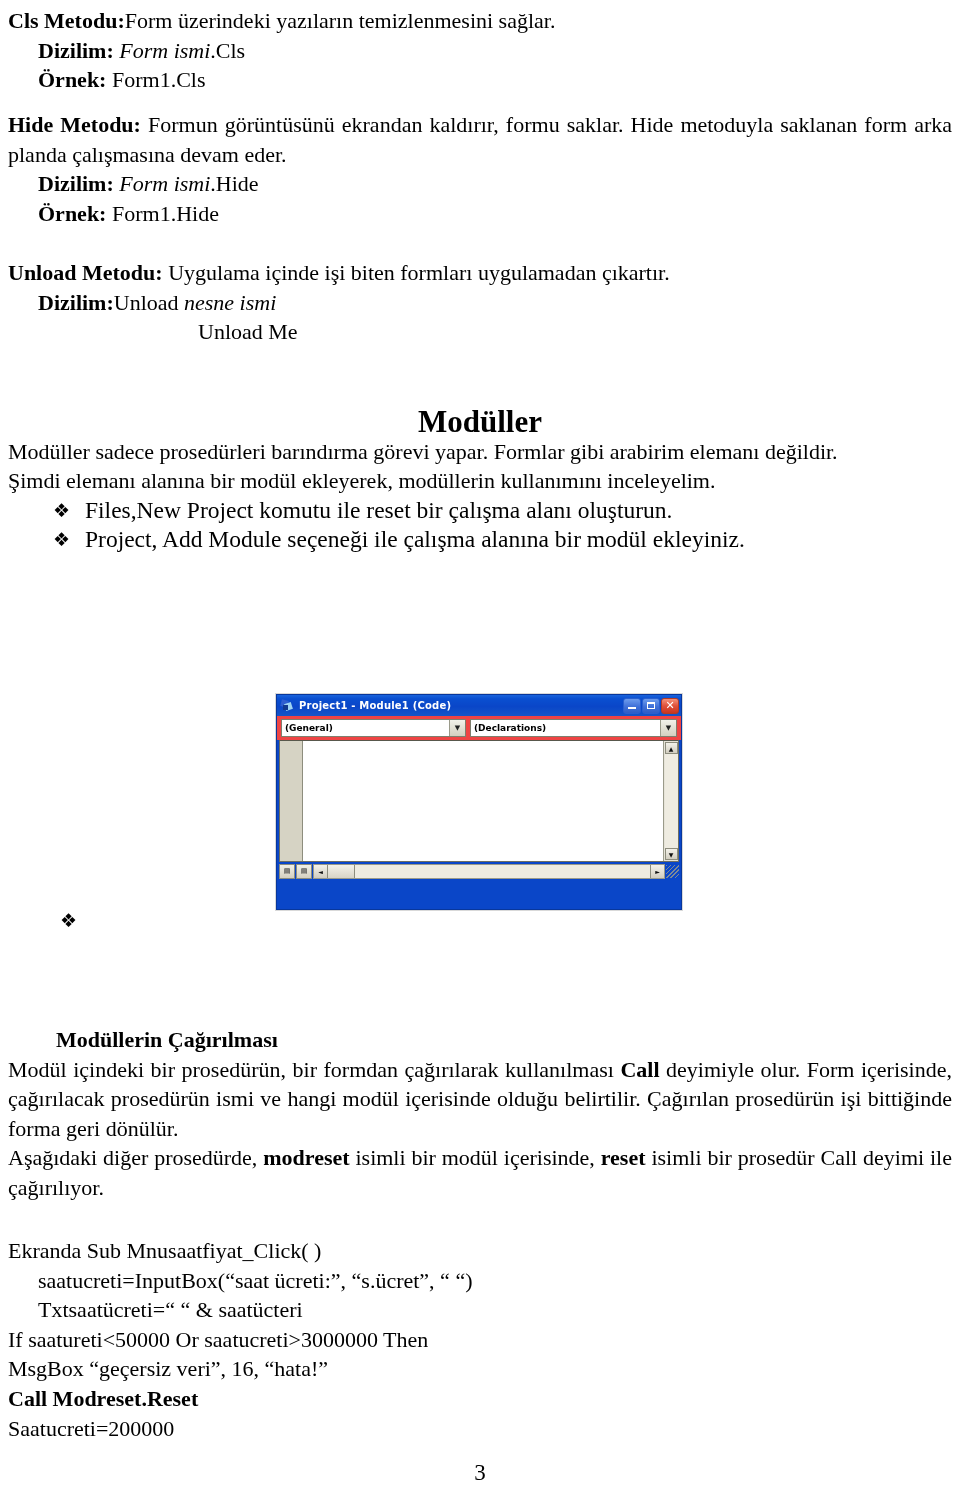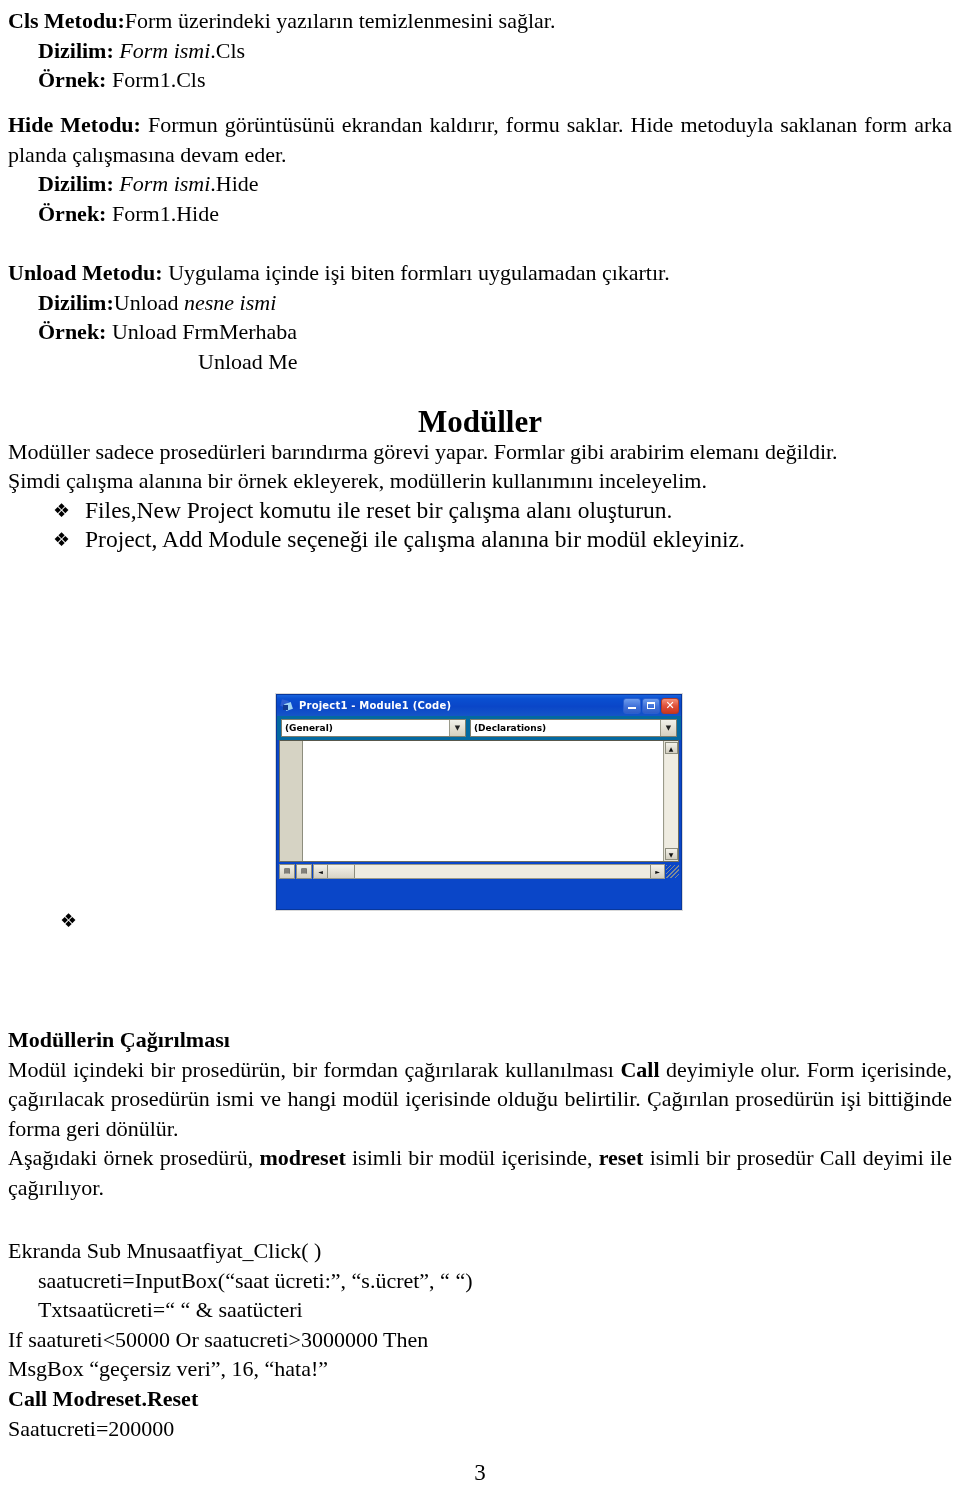--- a/index.html
+++ b/index.html
@@ -133,21 +133,21 @@
     background: linear-gradient(to bottom,#f4917a,#e0503a 50%,#c93620);
     border-color: #b53b23;
     font-weight: bold;
     font-size: 11px;
   }
   .vb-btn .minus { display:block; width:8px;height:2px;background:#fff;margin-top:5px;}
   .vb-btn .sq { display:block; width:8px;height:7px;border:1.5px solid #fff;border-top-width:2.5px;box-sizing:border-box;}
 
   .vb-toolbar {
     height: 24px;
-    background: #0369a1;
+    background: #ef4444;
     display: flex;
     align-items: center;
     padding: 2px 4px;
     gap: 4px;
     box-sizing: border-box;
   }
   .vb-combo {
     height: 18px;
     background: #ffffff;
     border: 1px solid #7f7f6e;
@@ -279,28 +279,27 @@
 
   <div class="body-text" style="top:110px;">
     <p class="para"><span class="b">Hide Metodu:</span><span> Formun görüntüsünü ekrandan kaldırır, formu saklar. Hide metoduyla saklanan form arka planda çalışmasına devam eder.</span></p>
     <p class="para nojustify ind1"><span class="b">Dizilim:</span><span class="i"> Form ismi</span><span>.Hide</span></p>
     <p class="para nojustify ind1"><span class="b">Örnek:</span><span> Form1.Hide</span></p>
   </div>
 
   <div class="body-text" style="top:258px;">
     <p class="para nojustify"><span class="b">Unload Metodu:</span><span> Uygulama içinde işi biten formları uygulamadan çıkartır.</span></p>
     <p class="para nojustify ind1"><span class="b">Dizilim:</span><span>Unload </span><span class="i">nesne ismi</span></p>
-    <p class="para nojustify ind1"><span class="b">Örnek:</span><span> Unload FrmMerhaba</span></p>
     <p class="para nojustify ind3">Unload Me</p>
   </div>
 
   <div class="body-text" style="top:407px;">
     <p class="heading-center">Modüller</p>
     <p class="para">Modüller sadece prosedürleri barındırma görevi yapar. Formlar gibi arabirim elemanı değildir.</p>
-    <p class="para nojustify">Şimdi çalışma alanına bir örnek ekleyerek, modüllerin kullanımını inceleyelim.</p>
+    <p class="para nojustify">Şimdi elemanı alanına bir modül ekleyerek, modüllerin kullanımını inceleyelim.</p>
     <ul class="bullet-list">
       <li><span class="bullet-glyph">❖</span><span>Files,New Project komutu ile reset bir çalışma alanı oluşturun.</span></li>
       <li><span class="bullet-glyph">❖</span><span>Project, Add Module seçeneği ile çalışma alanına bir modül ekleyiniz.</span></li>
     </ul>
   </div>
 
   <div class="vbwin">
     <div class="vb-titlebar">
       <span class="vb-icon">
         <span class="s1"></span>
@@ -353,23 +352,23 @@
     </div>
   </div>
 
   <div class="body-text" style="top:906px;">
     <ul class="bullet-list wide">
       <li><span class="bullet-glyph">❖</span></li>
     </ul>
   </div>
 
   <div class="body-text" style="top:1025px;">
-    <p class="para nojustify" style="font-weight:bold;">Modüllerin Çağırılması</p>
+    <p class="para nojustify" style="font-weight:bold;margin-left:48px;">Modüllerin Çağırılması</p>
     <p class="para"><span>Modül içindeki bir prosedürün, bir formdan çağırılarak kullanılması </span><span class="b">Call</span><span> deyimiyle olur. Form içerisinde, çağırılacak prosedürün ismi ve hangi modül içerisinde olduğu belirtilir. Çağırılan prosedürün işi bittiğinde forma geri dönülür.</span></p>
-    <p class="para"><span>Aşağıdaki örnek prosedürü, </span><span class="b">modreset</span><span> isimli bir modül içerisinde, </span><span class="b">reset</span><span> isimli bir prosedür Call deyimi ile çağırılıyor.</span></p>
+    <p class="para"><span>Aşağıdaki diğer prosedürde, </span><span class="b">modreset</span><span> isimli bir modül içerisinde, </span><span class="b">reset</span><span> isimli bir prosedür Call deyimi ile çağırılıyor.</span></p>
   </div>
 
   <div class="body-text" style="top:1236px;">
     <p class="para nojustify">Ekranda Sub Mnusaatfiyat_Click( )</p>
     <p class="para nojustify ind1">saatucreti=InputBox(“saat ücreti:”, “s.ücret”, “ “)</p>
     <p class="para nojustify ind1">Txtsaatücreti=“ “ &amp; saatücteri</p>
     <p class="para nojustify">If saatureti&lt;50000 Or saatucreti&gt;3000000 Then</p>
     <p class="para nojustify">MsgBox “geçersiz veri”, 16, “hata!”</p>
     <p class="para nojustify" style="font-weight:bold;">Call Modreset.Reset</p>
     <p class="para nojustify">Saatucreti=200000</p>

